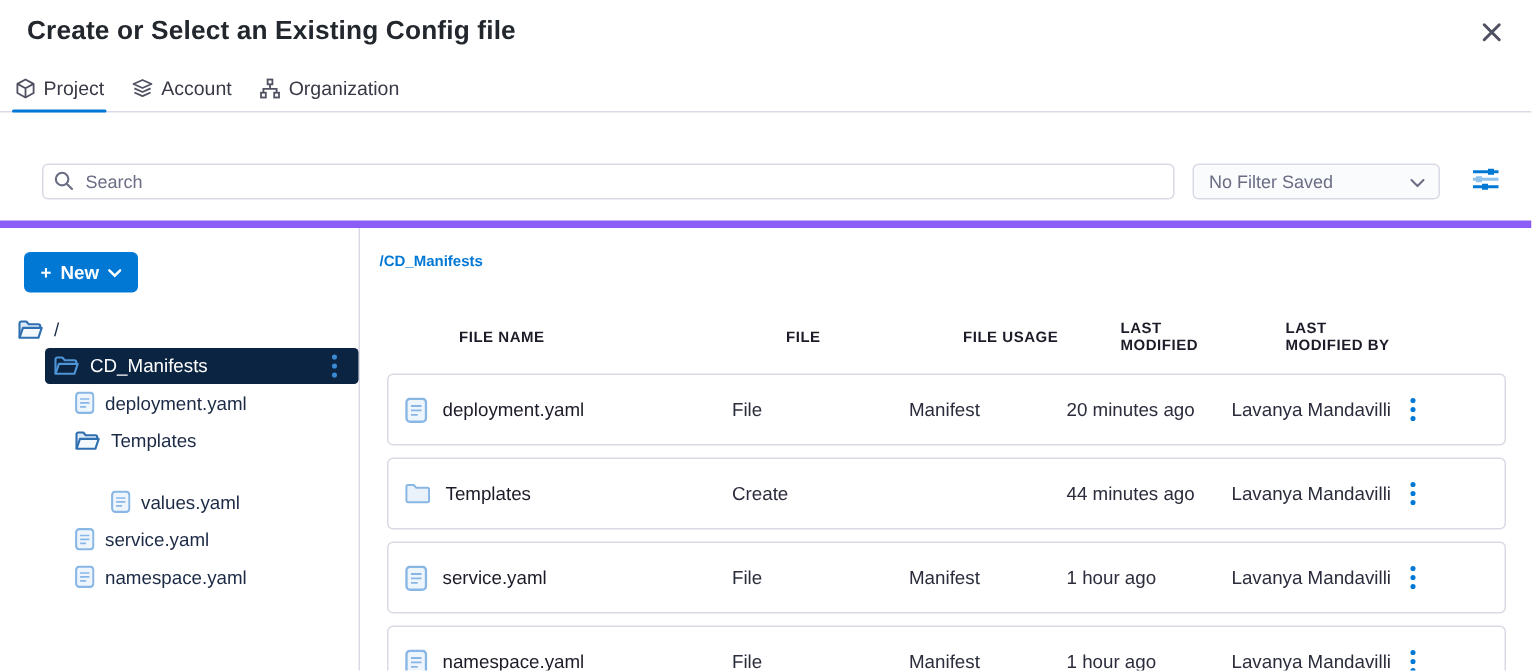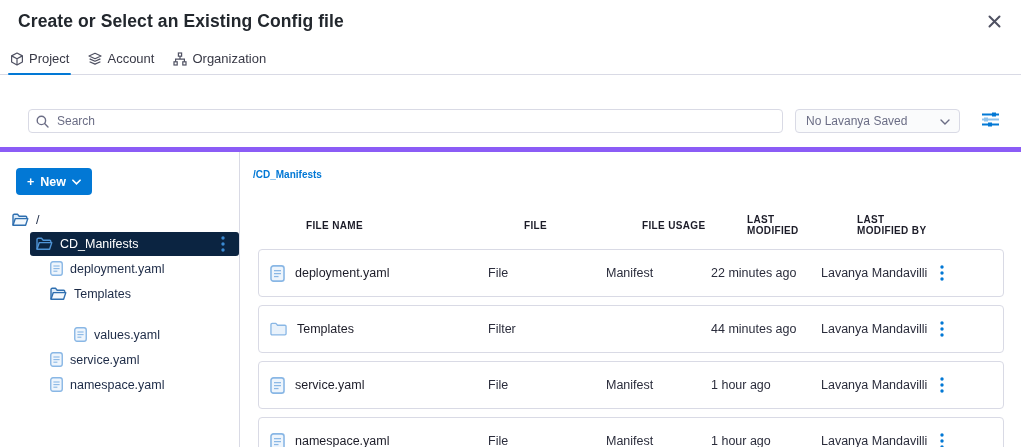--- a/index.html
+++ b/index.html
@@ -1,21 +1,21 @@
 <!DOCTYPE html>
 <html><head>
 <meta charset="utf-8">
 <style>
   * { margin:0; padding:0; box-sizing:border-box; }
   html,body { width:1021px; height:447px; overflow:hidden; background:#fff;
     font-family:"Liberation Sans","DejaVu Sans",sans-serif; color:#22272d; }
   .modal { width:1021px; height:447px; background:#fff; position:relative; }
 
   
-  .title-row { display:flex; justify-content:space-between; align-items:center; padding:10px 14px 0 18px; }
+  .title-row { display:flex; justify-content:space-between; align-items:flex-start; padding:10px 14px 0 18px; }
   .title { font-size:17.5px; font-weight:700; color:#22272d; letter-spacing:.1px; }
   .close-btn { background:none; border:none; cursor:pointer; padding:4px 6px; margin-top:1px; line-height:1; }
   .close-btn svg { display:block; }
 
   
   .tabs { display:flex; gap:15px; margin-top:15px; padding-left:8px; border-bottom:1px solid #d9dae5; }
   .tab { display:flex; align-items:flex-end; gap:5px; padding:4px 2px 8px; font-size:13px; color:#383946; cursor:pointer; position:relative; }
   .tab .ticon { display:flex; align-items:center; }
   .tab.active::after { content:""; position:absolute; left:0; right:0; bottom:-1px; height:2px; background:#0278d5; border-radius:1px; }
 
@@ -103,21 +103,21 @@
     <div class="search-wrap">
       <span class="search-icon">
         <svg width="13" height="13" viewBox="0 0 13 13" fill="none" stroke="#6b6d85" stroke-width="1.4">
           <circle cx="5.4" cy="5.4" r="4.2"></circle>
             <path d="M8.6 8.6 L12 12" stroke-linecap="round"></path>
         </svg>
       </span>
       <input class="search-input" type="text" placeholder="Search" style="">
     </div>
     <div class="filter-select">
-      <span>No Lavanya Saved</span>
+      <span>No Filter Saved</span>
       <span>
         <svg width="10" height="6" viewBox="0 0 10 6" fill="none" stroke="#6b6d85" stroke-width="1.4" stroke-linecap="round">
             <path d="M1 1 L5 5 L9 1"></path>
           </svg>
       </span>
     </div>
     <button class="filter-icon-btn">
       <svg width="19" height="17" viewBox="0 0 19 17">
         <line x1="1" y1="3.5" x2="18" y2="3.5" stroke="#0278d5" stroke-width="2"></line>
           <rect x="11" y="1.5" width="4" height="4" fill="#0278d5"></rect>
@@ -242,41 +242,41 @@
                   <rect x="0.75" y="0.75" width="11.5" height="13.5" rx="2.2" fill="#eef5fc" stroke="#89b7e5" stroke-width="1.4"></rect>
                   <line x1="3.4" y1="5" x2="9.6" y2="5" stroke="#89b7e5" stroke-width="1.1"></line>
                   <line x1="3.4" y1="7.6" x2="9.6" y2="7.6" stroke="#89b7e5" stroke-width="1.1"></line>
                   <line x1="3.4" y1="10.2" x2="7.4" y2="10.2" stroke="#89b7e5" stroke-width="1.1"></line>
                 </svg>
               </span>
               <span>deployment.yaml</span>
             </div>
             <span class="cell">File</span>
             <span class="cell">Manifest</span>
-            <span class="cell">22 minutes ago</span>
+            <span class="cell">20 minutes ago</span>
             <span class="cell">Lavanya Mandavilli</span>
             <button class="row-kebab">
               <svg width="4" height="16" viewBox="0 0 4 16">
                 <circle cx="2" cy="2" r="1.7" fill="#0278d5"></circle>
                 <circle cx="2" cy="8" r="1.7" fill="#0278d5"></circle>
                 <circle cx="2" cy="14" r="1.7" fill="#0278d5"></circle>
               </svg>
             </button>
             <span></span>
           </div>
           <div class="row-card grid-cols">
             <div class="name-cell">
               <span style="display: flex;">
                 <svg width="17" height="14" viewBox="0 0 18 14">
                   <path d="M1 12 V2.2 a1.2 1.2 0 0 1 1.2 -1.2 h4 l1.8 2 h7.8 a1.2 1.2 0 0 1 1.2 1.2 v7.8 a1.2 1.2 0 0 1 -1.2 1.2 h-13.6 a1.2 1.2 0 0 1 -1.2 -1.2 z" fill="#e9f2fb" stroke="#89b7e5" stroke-width="1.4" stroke-linejoin="round"></path>
                 </svg>
               </span>
               <span>Templates</span>
             </div>
-            <span class="cell">Filter</span>
+            <span class="cell">Create</span>
             <span class="cell"></span>
             <span class="cell">44 minutes ago</span>
             <span class="cell">Lavanya Mandavilli</span>
             <button class="row-kebab">
               <svg width="4" height="16" viewBox="0 0 4 16">
                 <circle cx="2" cy="2" r="1.7" fill="#0278d5"></circle>
                 <circle cx="2" cy="8" r="1.7" fill="#0278d5"></circle>
                 <circle cx="2" cy="14" r="1.7" fill="#0278d5"></circle>
               </svg>
             </button>

